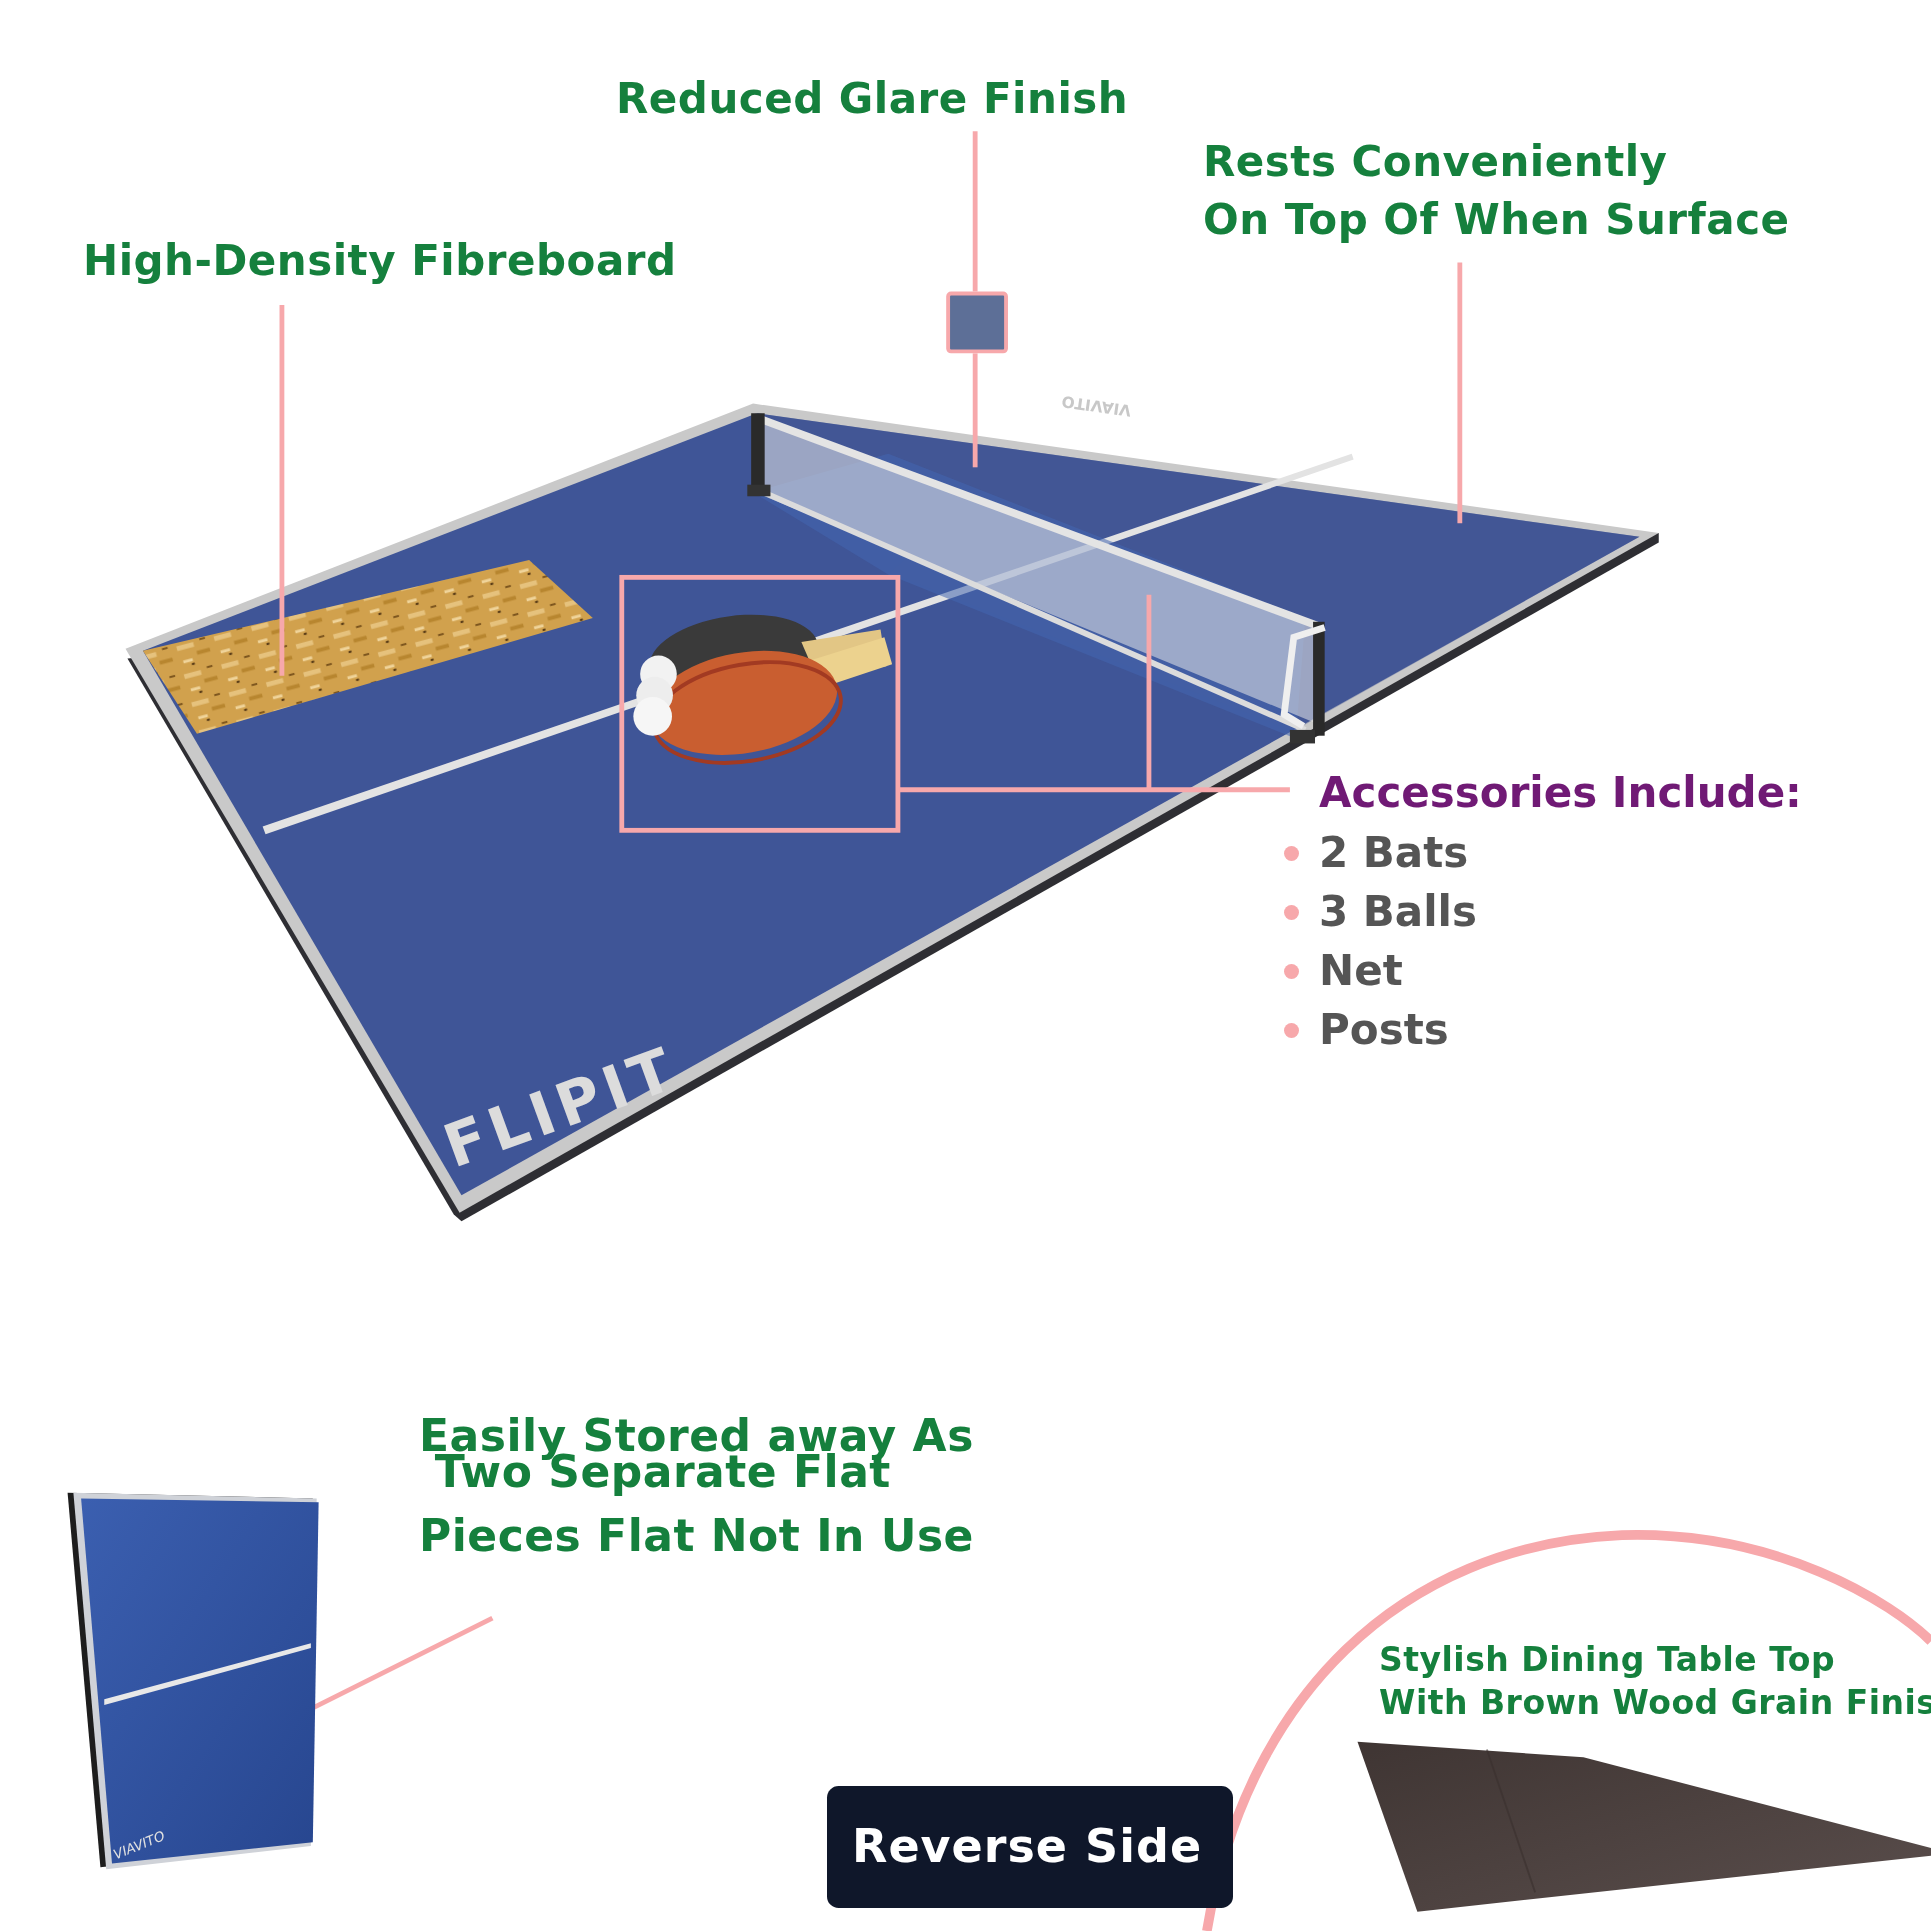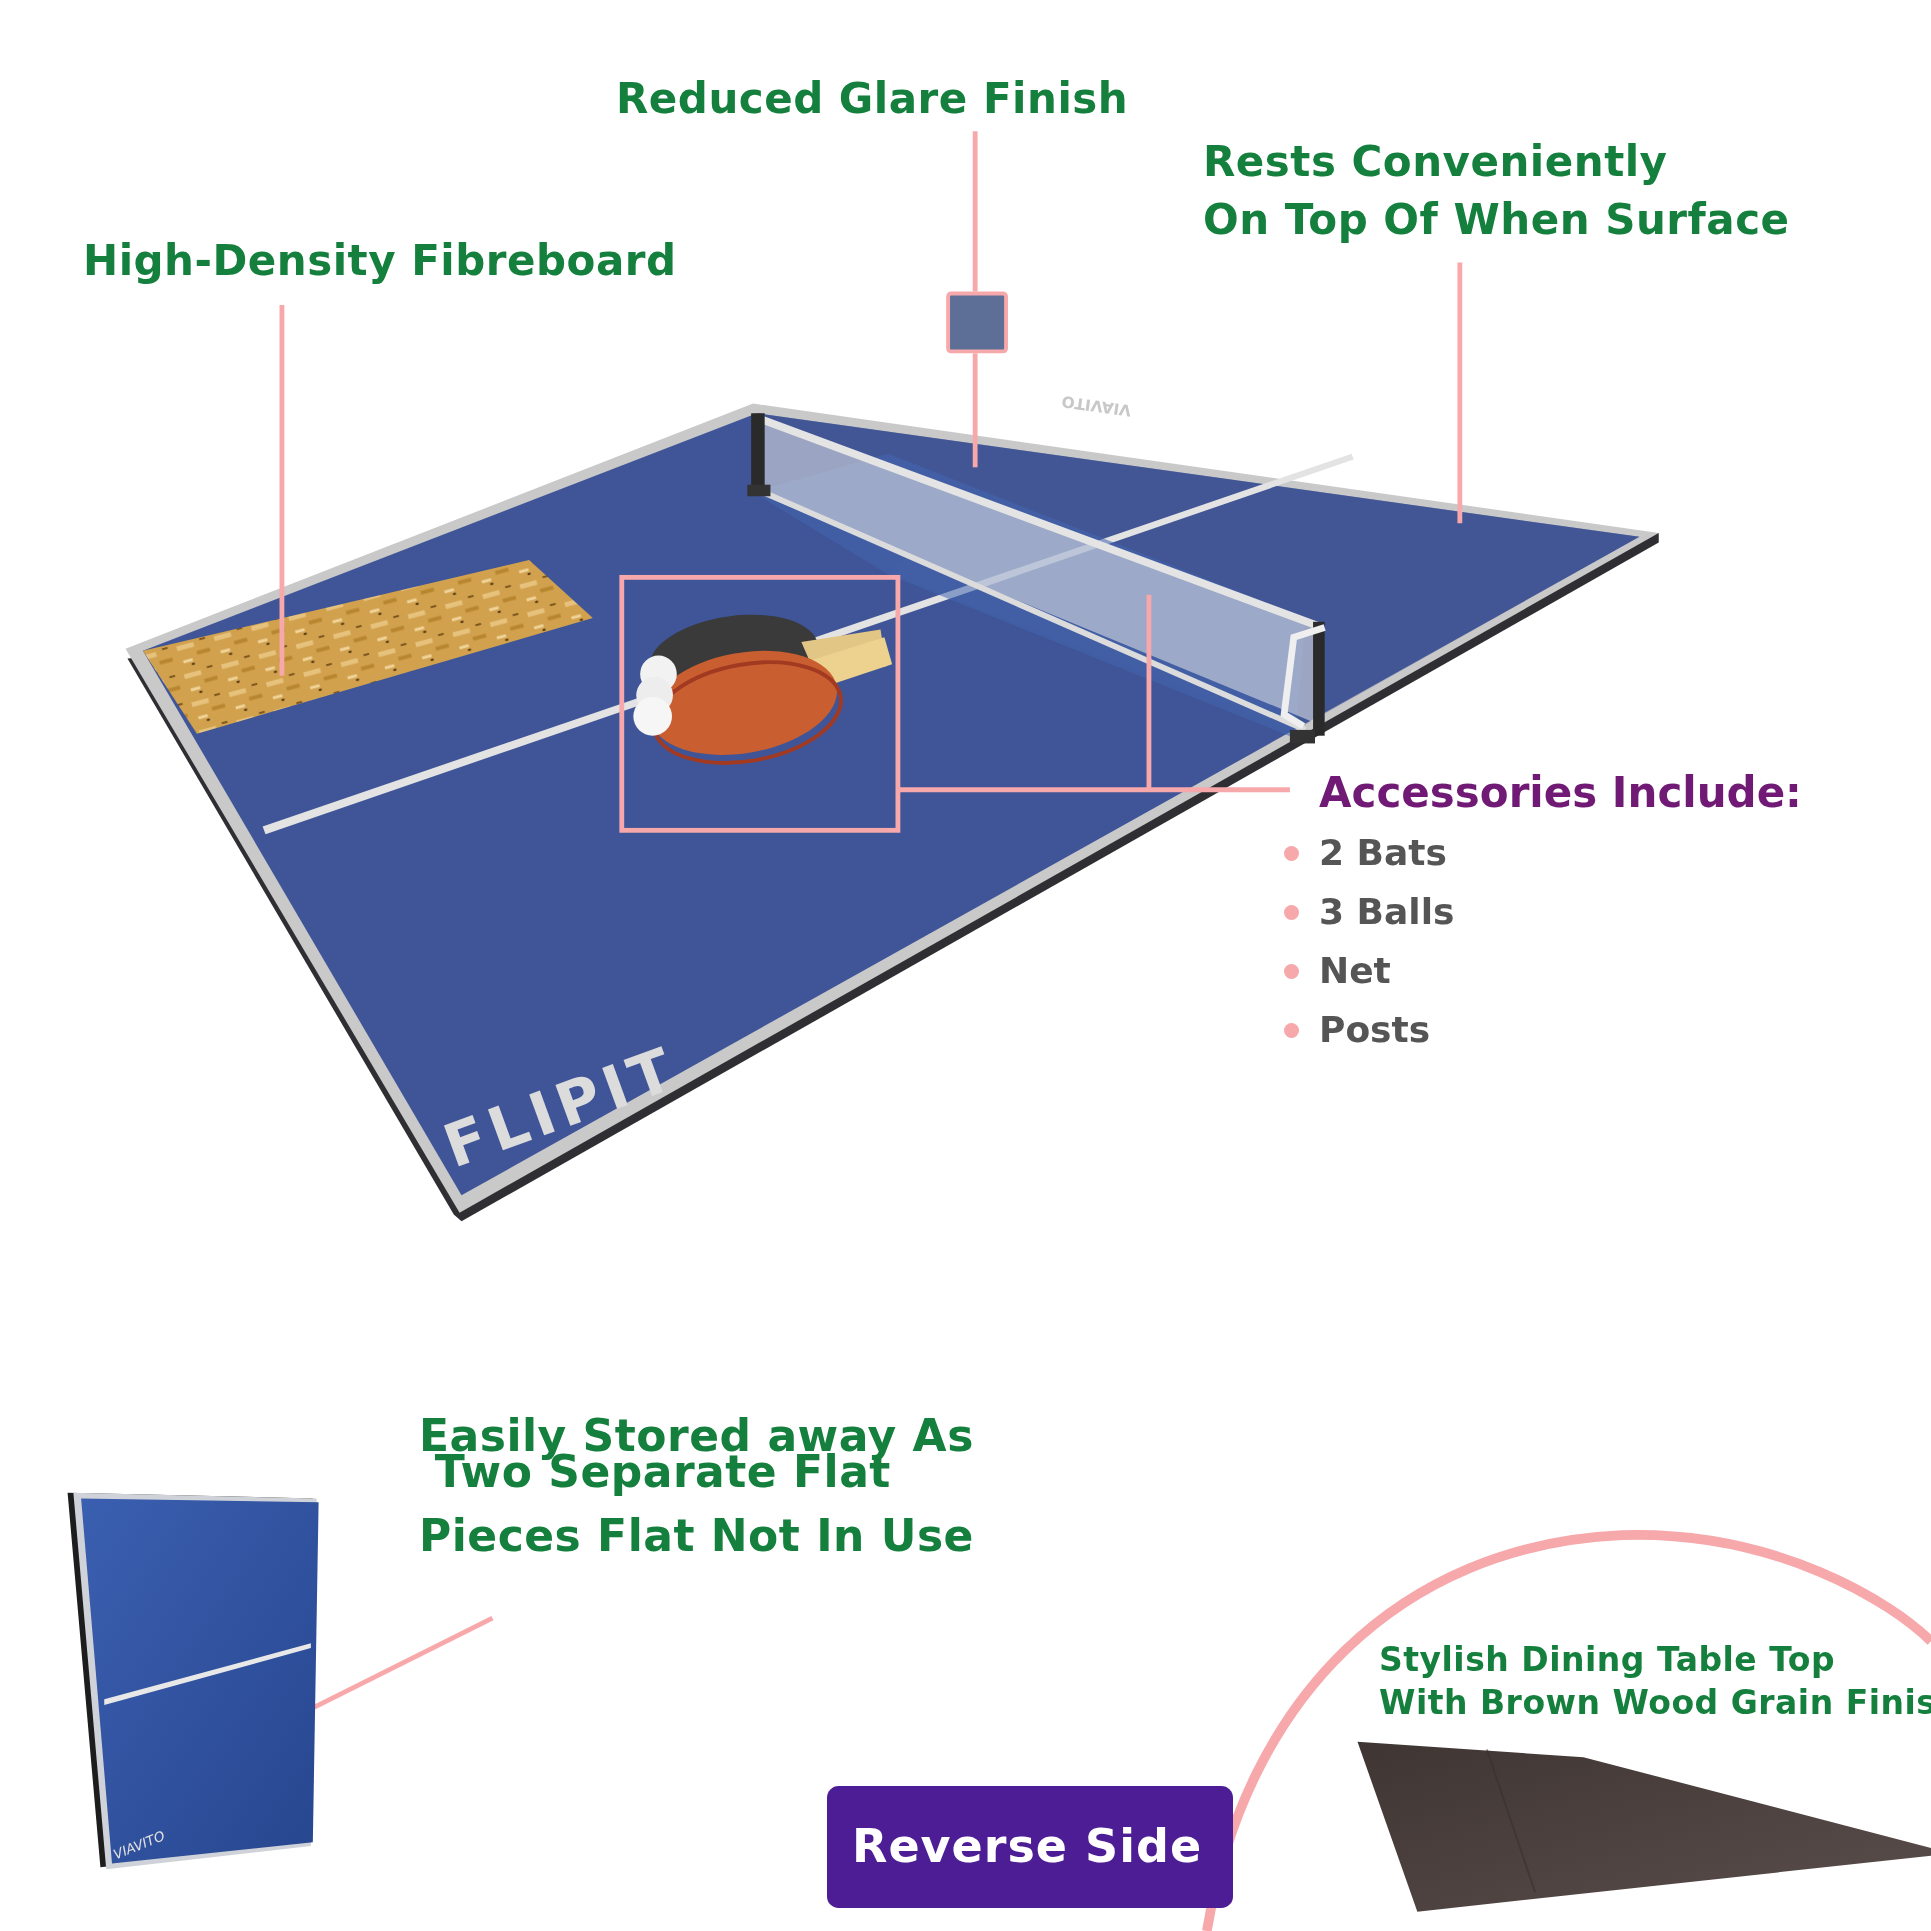--- a/index.html
+++ b/index.html
@@ -5,24 +5,24 @@
   html, body { margin: 0; padding: 0; background: #ffffff; }
   body { width: 1931px; height: 1931px; position: relative; overflow: hidden;
          font-family: "DejaVu Sans", "Liberation Sans", sans-serif; }
   .canvas { position: absolute; left: 0; top: 0; width: 1931px; height: 1931px; }
   .label { position: absolute; color: #15803d; font-weight: bold; white-space: pre; letter-spacing: 0.5px; }
   .lbl-xl { font-size: 42px; line-height: 62px; }
   .lbl-lg { font-size: 44px; line-height: 60px; }
   .lbl-md { font-size: 33px; line-height: 42px; }
   .bullets { position: absolute; left: 1284px; top: 763px; list-style: none; margin: 0; padding: 0; }
   .bullets .head { font-size: 42px; line-height: 60px; color: #701a75; font-weight: bold; padding-left: 35px; }
-  .bullets li { font-size: 36px; line-height: 59px; color: #555555; font-weight: bold; position: relative; padding-left: 35px; }
+  .bullets li { font-size: 42px; line-height: 59px; color: #555555; font-weight: bold; position: relative; padding-left: 35px; }
   .bullets li .dot { position: absolute; left: 0; top: 23px; width: 15.4px; height: 15.4px; border-radius: 50%; background: #f7a8ab; }
   .reverse-badge { position: absolute; left: 827px; top: 1786px; width: 406px; height: 122px;
-                   background: #4c1d95; border-radius: 11.6px; }
+                   background: #0f172a; border-radius: 11.6px; }
   .reverse-badge span { position: absolute; left: 25px; top: 33px; font-size: 46px; font-weight: bold; color: #ffffff; letter-spacing: 1px; }
 </style>
 </head>
 <body>
 
 <svg class="canvas" viewBox="0 0 2000 2000" xmlns="http://www.w3.org/2000/svg">
   <defs>
     <pattern id="osb" width="40" height="30" patternUnits="userSpaceOnUse" patternTransform="rotate(-15)">
       <rect width="40" height="30" fill="#d1a14d"></rect>
       <rect x="3" y="4" width="18" height="5" fill="#e6c27d"></rect>

